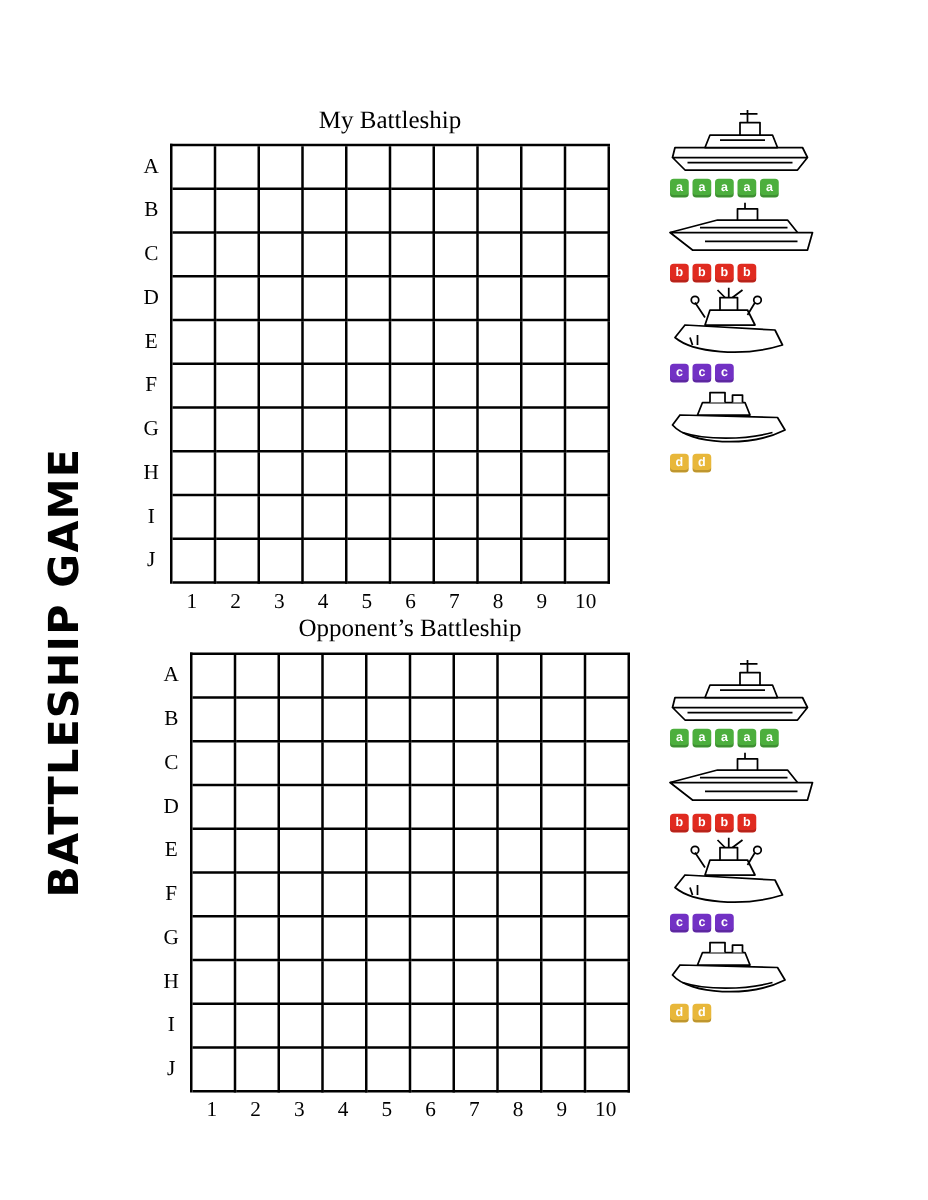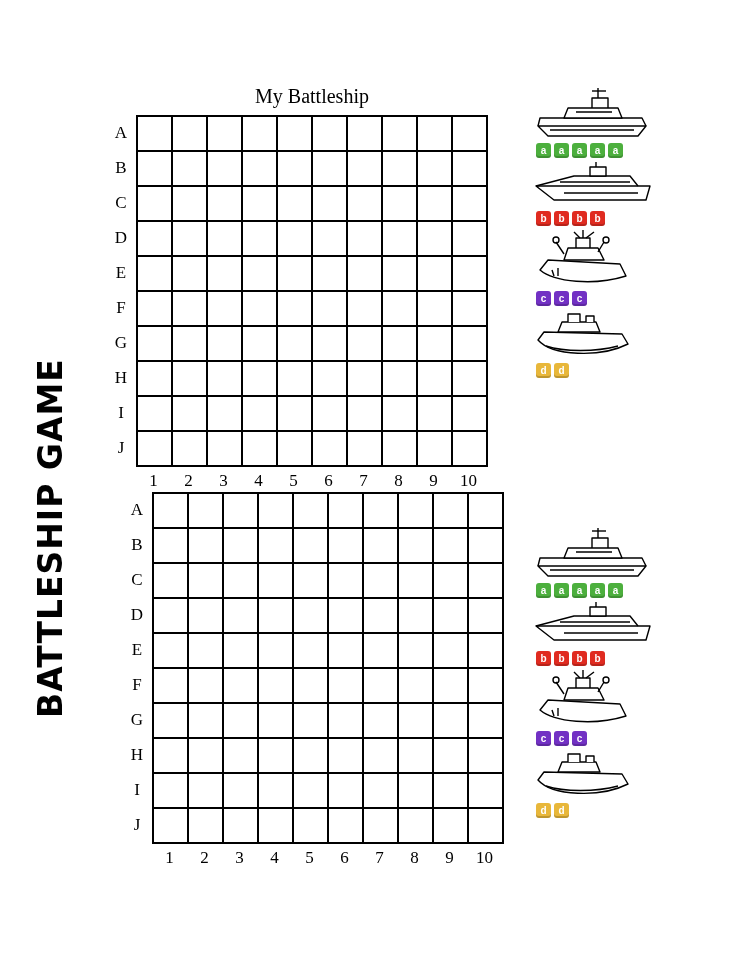--- a/index.html
+++ b/index.html
@@ -327,20 +327,21 @@
     </svg>
     <div class="pegs">
         <div class="peg" style="background: rgb(232, 183, 58);">d</div>
         <div class="peg" style="background: rgb(232, 183, 58);">d</div>
       </div>
   </div>
 
 </div>
 
 <div class="board-block" style="left:152px; top:492px;">
+  <div class="board-title">Opponent’s Battleship</div>
   <div class="grid-wrap">
     <div class="row-labels">
       <div class="row-label">A</div>
       <div class="row-label">B</div>
       <div class="row-label">C</div>
       <div class="row-label">D</div>
       <div class="row-label">E</div>
       <div class="row-label">F</div>
       <div class="row-label">G</div>
       <div class="row-label">H</div>

